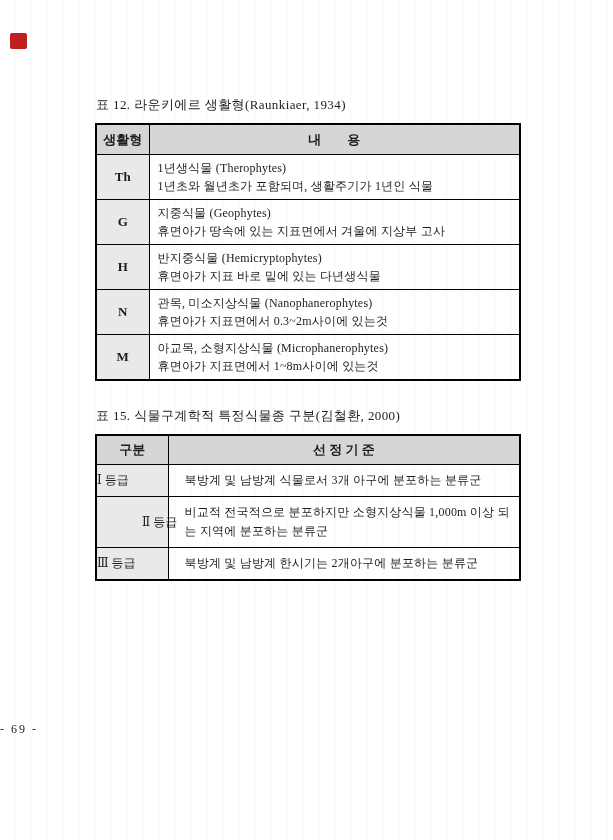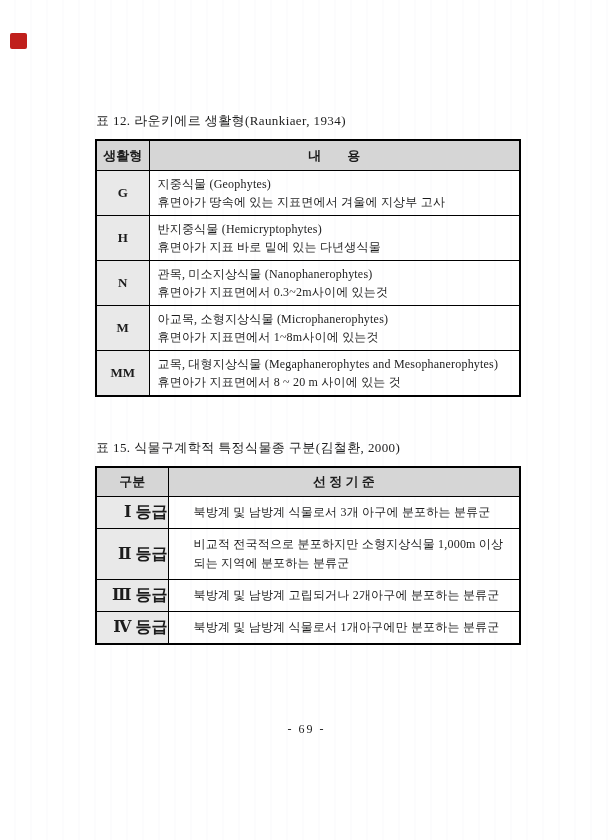--- a/index.html
+++ b/index.html
@@ -12,21 +12,21 @@
   .page{
     position:relative;width:613px;height:840px;overflow:hidden;
     background:repeating-linear-gradient(90deg,#ffffff 0 14px,#fcfcfd 14px 16px);
   }
   .annotation-square{
     position:absolute;left:10px;top:33px;width:17px;height:16px;
     border-radius:2px;background:#c0201c;
   }
   .content{position:absolute;left:95px;top:96px;width:426px;}
   .tbl-title{
-    font-size:13px;letter-spacing:0.4px;margin:16px 0 9px 1px;
+    font-size:13px;letter-spacing:0.4px;margin:0 0 9px 1px;
     white-space:nowrap;
   }
   table{
     border-collapse:collapse;table-layout:fixed;width:426px;
     border:2px solid #000;
   }
   th,td{border:1px solid #000;padding:0;vertical-align:middle;}
   th{
     background:#d6d6d6;font-weight:bold;font-size:13px;
     text-align:center;white-space:pre;
@@ -39,32 +39,32 @@
     background:#e9e9e9;font-weight:bold;font-size:13px;text-align:center;
   }
   .t12 td.desc{padding:2px 4px 2px 8px;}
   .t12 .line{
     font-size:12px;line-height:18px;white-space:nowrap;letter-spacing:0.2px;
   }
   
   .t13 col.c-grade{width:72px;}
   .t13 th{height:28px;margin-left:48px;}
   .t13 td{height:27px;}
-  .t13 td.tall{height:46px;}
+  .t13 td.tall{height:46px;padding-left:45px;}
   .t13 td.grade{
-    background:#e9e9e9;font-weight:bold;font-size:16px;text-align:right;
+    background:#e9e9e9;font-weight:normal;font-size:12px;text-align:left;
     white-space:nowrap;
   }
   .t13 td.crit{
-    padding:2px 6px 2px 25px;font-size:12px;line-height:19px;letter-spacing:0.2px;
+    padding:2px 6px 2px 16px;font-size:12px;line-height:19px;letter-spacing:0.2px;
   }
   .gap{height:26px;}
   .page-number{
     position:absolute;left:0;top:722px;width:613px;
-    text-align:center;font-size:12px;letter-spacing:2px;
+    text-align:left;font-size:12px;letter-spacing:2px;
   }
 </style>
 </head>
 <body>
 
 <div class="page">
 
   <div class="annotation-square"></div>
 
   <div class="content">
@@ -77,20 +77,27 @@
           <col>
         </colgroup>
       <thead>
         <tr>
           <th>생활형</th>
           <th>내        용</th>
         </tr>
       </thead>
       <tbody>
         <tr>
+          <td class="code">Th</td>
+          <td class="desc">
+            <div class="line">1년생식물 (Therophytes)</div>
+            <div class="line">1년초와 월년초가 포함되며, 생활주기가 1년인 식물</div>
+          </td>
+        </tr>
+        <tr>
           <td class="code">G</td>
           <td class="desc">
             <div class="line">지중식물 (Geophytes)</div>
             <div class="line">휴면아가 땅속에 있는 지표면에서 겨울에 지상부 고사</div>
           </td>
         </tr>
         <tr>
           <td class="code">H</td>
           <td class="desc">
             <div class="line">반지중식물 (Hemicryptophytes)</div>
@@ -102,27 +109,20 @@
           <td class="desc">
             <div class="line">관목, 미소지상식물 (Nanophanerophytes)</div>
             <div class="line">휴면아가 지표면에서 0.3~2m사이에 있는것</div>
           </td>
         </tr>
         <tr>
           <td class="code">M</td>
           <td class="desc">
             <div class="line">아교목, 소형지상식물 (Microphanerophytes)</div>
             <div class="line">휴면아가 지표면에서 1~8m사이에 있는것</div>
-          </td>
-        </tr>
-        <tr>
-          <td class="code">MM</td>
-          <td class="desc">
-            <div class="line">교목, 대형지상식물 (Megaphanerophytes and Mesophanerophytes)</div>
-            <div class="line">휴면아가 지표면에서 8 ~ 20 m 사이에 있는 것</div>
           </td>
         </tr>
       </tbody>
     </table>
 
     <div class="gap"></div>
 
     <p class="tbl-title">표 15. 식물구계학적 특정식물종 구분(김철환, 2000)</p>
 
     <table class="t13">
@@ -140,25 +140,21 @@
         <tr>
           <td class="grade">Ⅰ 등급</td>
           <td class="crit">북방계 및 남방계 식물로서 3개 아구에 분포하는 분류군</td>
         </tr>
         <tr>
           <td class="grade tall">Ⅱ 등급</td>
           <td class="crit tall">비교적 전국적으로 분포하지만 소형지상식물 1,000m 이상 되는 지역에 분포하는 분류군</td>
         </tr>
         <tr>
           <td class="grade">Ⅲ 등급</td>
-          <td class="crit">북방계 및 남방계 고립되거나 2개아구에 분포하는 분류군</td>
-        </tr>
-        <tr>
-          <td class="grade">Ⅳ 등급</td>
-          <td class="crit">북방계 및 남방계 식물로서 1개아구에만 분포하는 분류군</td>
+          <td class="crit">북방계 및 남방계 한시기는 2개아구에 분포하는 분류군</td>
         </tr>
       </tbody>
     </table>
 
   </div>
 
   <div class="page-number">- 69 -</div>
 
 </div>
 

